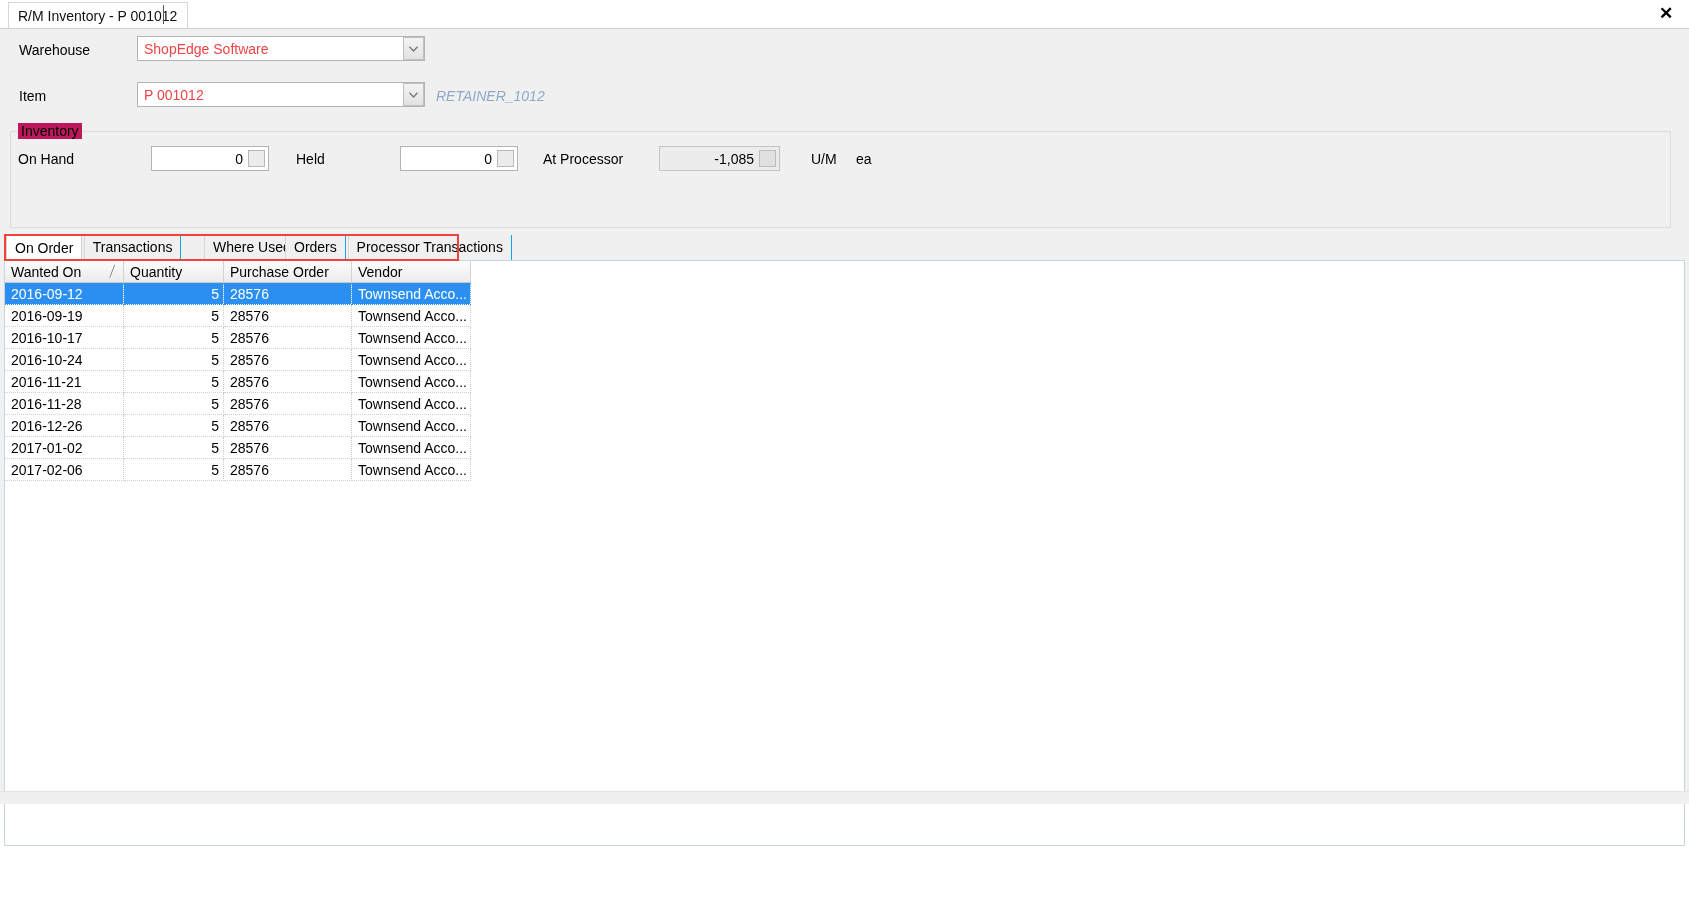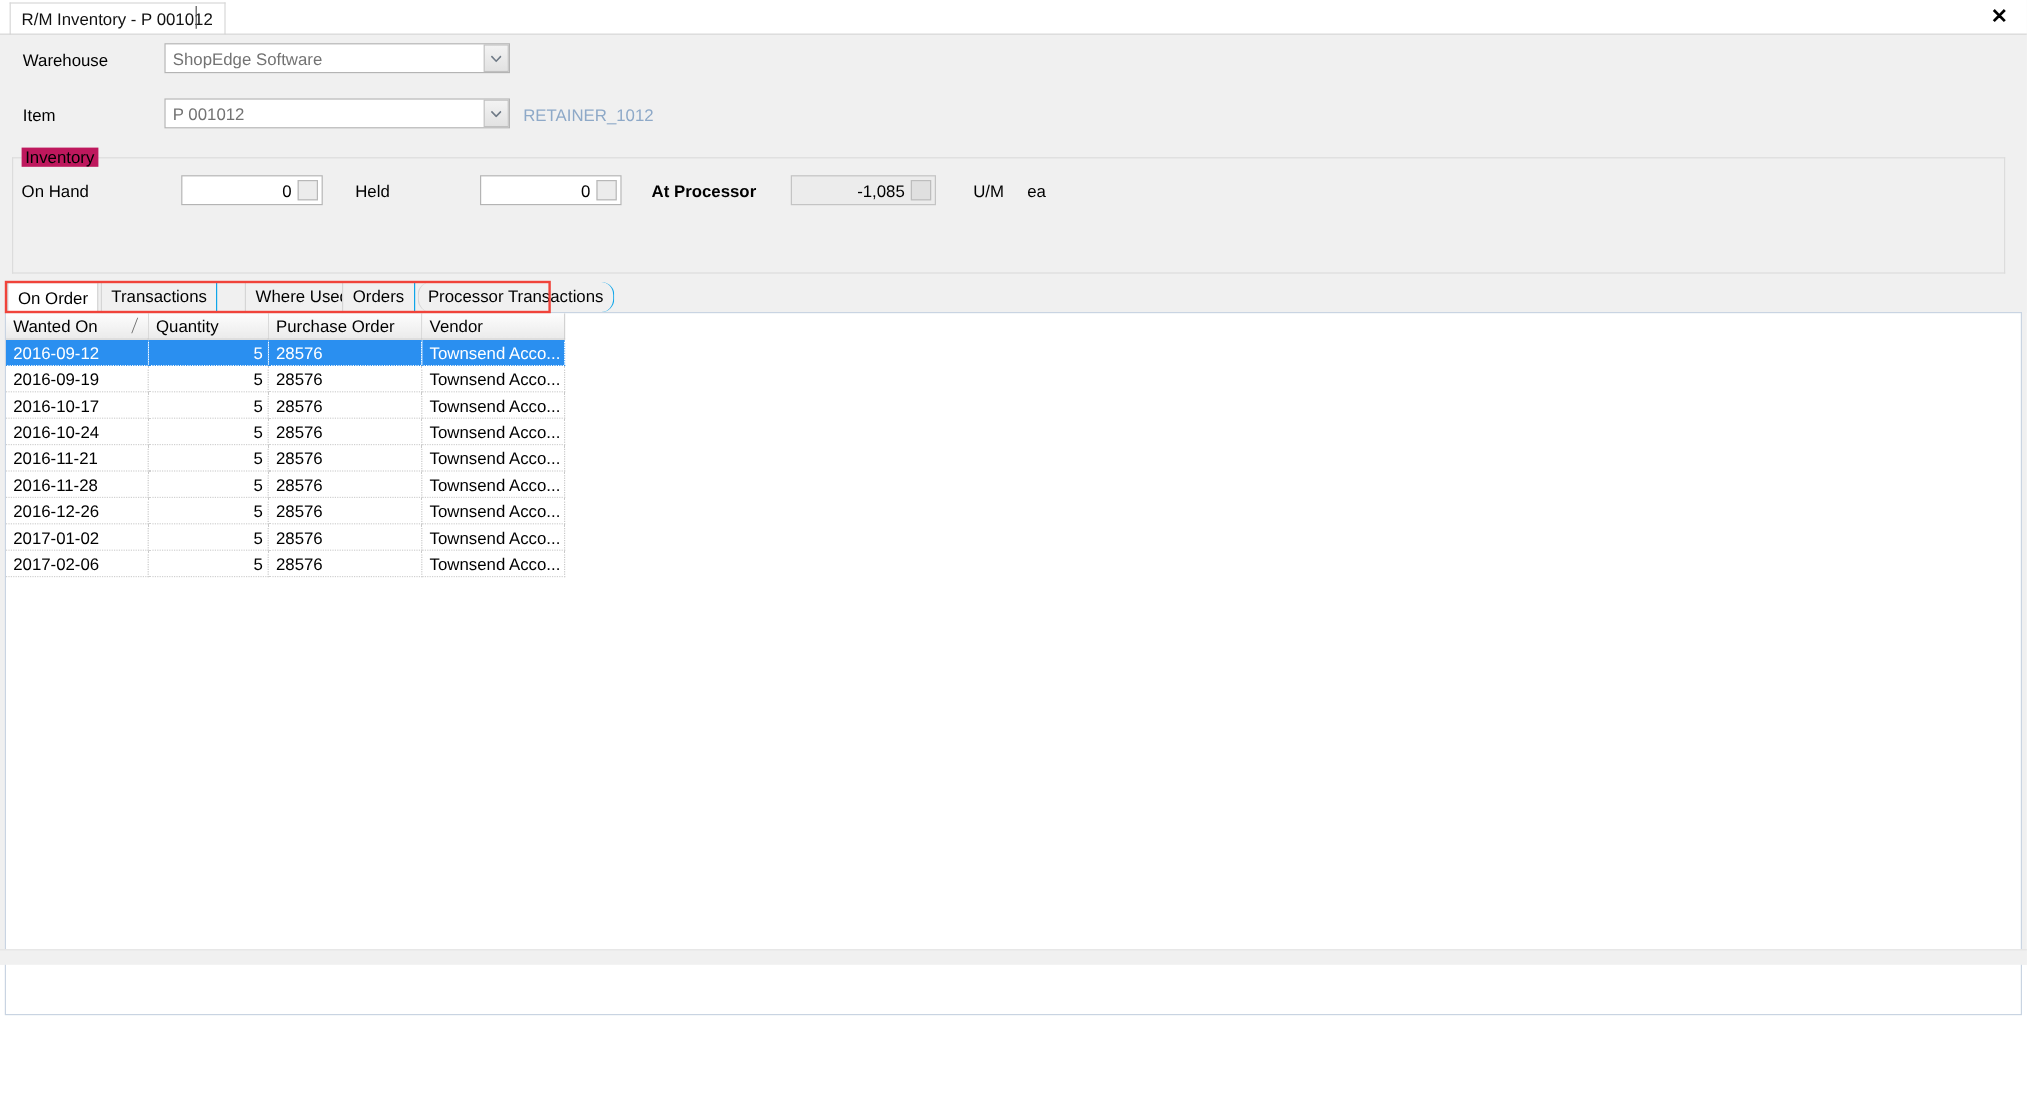--- a/index.html
+++ b/index.html
@@ -107,21 +107,21 @@
     background: #ffffff;
     border: 1px solid #b4b4b4;
     box-sizing: border-box;
     display: flex;
     align-items: center;
   }
   .combo .combo-text {
     flex: 1;
     padding-left: 6px;
     font-size: 14px;
-    color: #737373;
+    color: #ef4444;
     white-space: nowrap;
     overflow: hidden;
   }
   .combo .combo-btn {
     width: 21px;
     height: 23px;
     margin-right: 0px;
     background: linear-gradient(to bottom, #f3f3f3, #e2e2e2);
     border: 1px solid #c0c0c0;
     box-sizing: border-box;
@@ -130,20 +130,21 @@
     justify-content: center;
     cursor: pointer;
   }
   .combo .combo-btn svg { display:block; }
 
   .aux-text {
     position: absolute;
     font-size: 14px;
     color: #8ea9c8;
     white-space: nowrap;
+    font-style: italic;
   }
 
   
   #inventory-group {
     position: absolute;
     left: 10px;
     top: 102px;
     width: 1661px;
     height: 97px;
     border: 1px solid #dcdcdc;
@@ -377,36 +378,36 @@
       <span class="numval">0</span>
       <span class="numbtn"></span>
     </div>
 
     <div class="field-label" style="left:296px; top:122px;">Held</div>
     <div class="numfield" style="left:400px; top:117px; width:118px;">
       <span class="numval">0</span>
       <span class="numbtn"></span>
     </div>
 
-    <div class="field-label" style="left:543px; top:122px;font-weight:bold;">At Processor</div>
+    <div class="field-label" style="left:543px; top:122px;">At Processor</div>
     <div class="numfield readonly" style="left:659px; top:117px; width:121px;">
       <span class="numval">-1,085</span>
       <span class="numbtn"></span>
     </div>
 
     <div class="field-label" style="left:811px; top:122px;">U/M</div>
     <div class="field-label" style="left:856px; top:122px;">ea</div>
   </div>
 
   <div id="tabbar">
       <div class="tab-item active" style="left: 6px;"><span>On Order</span></div>
       <div class="tab-item" style="left: 83.8px;"><span>Transactions</span></div>
       <div class="tab-item" style="left: 204px;"><span>Where Used</span></div>
       <div class="tab-item" style="left: 285px;"><span>Orders</span></div>
-      <div class="tab-item" style="left: 347.6px; border-radius: 11px;"><span>Processor Transactions</span></div>
+      <div class="tab-item" style="left: 347.6px;"><span>Processor Transactions</span></div>
     </div>
   <div id="tabbar-highlight"></div>
 
   <div id="grid-panel">
     <table id="grid-table">
       <thead>
         <tr>
             <th class="col-wanted"><span>Wanted On</span><span class="sort-arrow">╱</span></th>
             <th class="col-qty"><span>Quantity</span></th>
             <th class="col-po"><span>Purchase Order</span></th>

